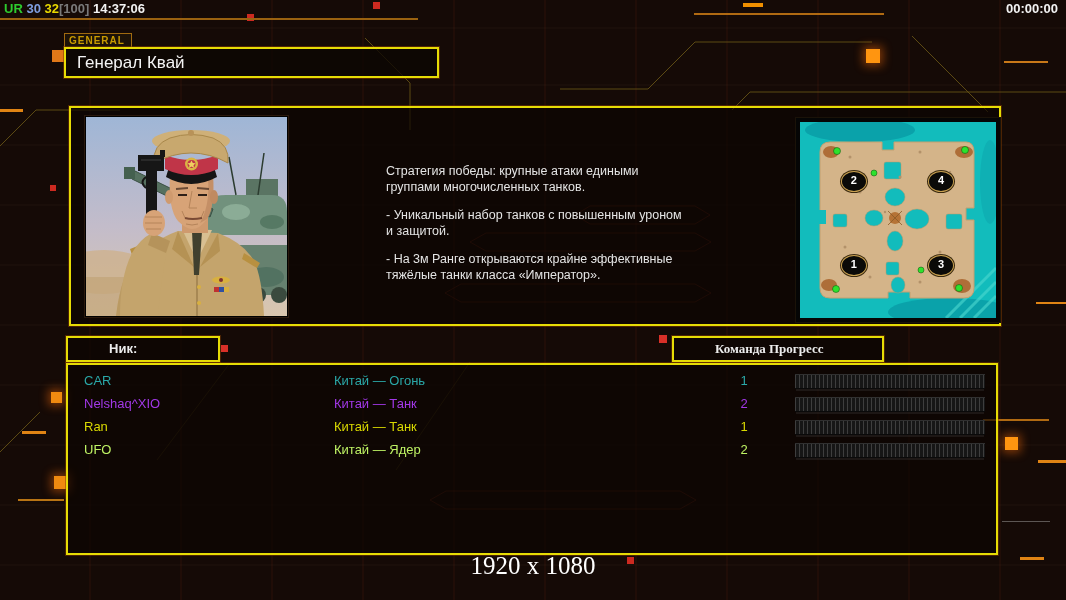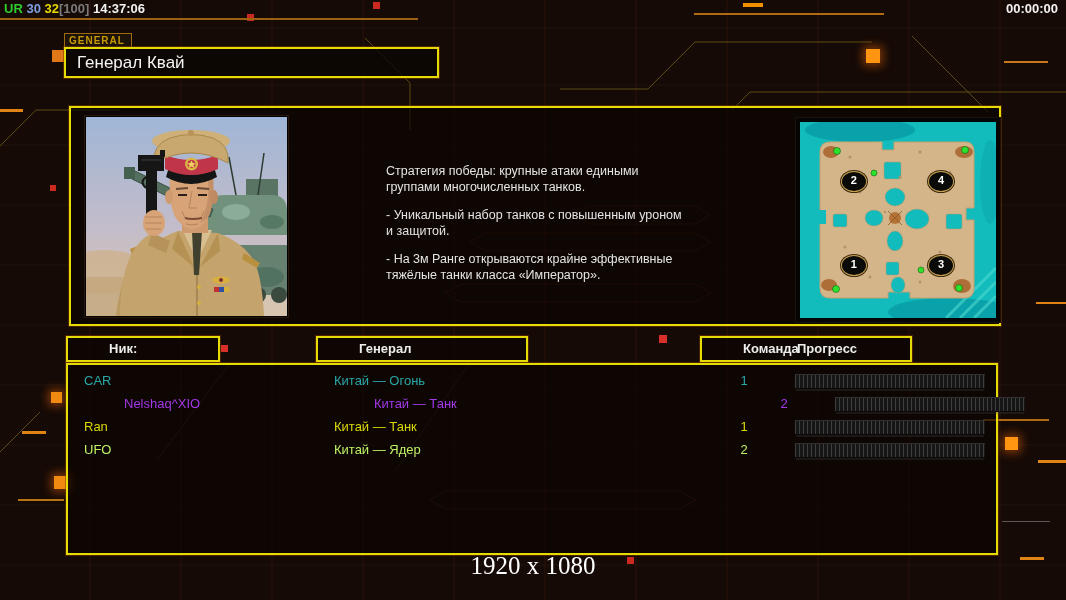--- a/index.html
+++ b/index.html
@@ -39,21 +39,21 @@
   .marker{position:absolute;width:24px;height:19px;margin-left:-12px;margin-top:-9px;
           background:#0a0a08;border:1.5px solid #c8a050;border-radius:50%;
           color:#fff;font-size:11px;font-weight:bold;text-align:center;line-height:16px;
           box-shadow:0 0 0 1px #3a2a10;z-index:2;}
 
   
   .hdr{z-index:3;height:22px;border:2px solid var(--y);background:rgba(12,6,3,.75);
        box-shadow:0 0 0 1px rgba(130,60,0,.5);color:#ececec;font-size:13px;font-weight:bold;line-height:21px;}
   #hdr-nick{left:66px;top:336px;width:150px;}
   #hdr-general{left:316px;top:336px;width:208px;}
-  #hdr-team{left:700px;top:336px;width:208px;}
+  #hdr-team{left:672px;top:336px;width:208px;font-family:Liberation Serif, serif;}
   .hdr .lbl{position:absolute;left:16px;top:0;padding-left:25px;}
   #hdr-team .lbl2{position:absolute;left:95px;top:0;}
 
   
   #box2{left:66px;top:363px;width:928px;height:188px;z-index:3;border:2px solid var(--y);
         background:rgba(10,5,2,.66);box-shadow:0 0 0 1px rgba(130,60,0,.5);}
   #rows{position:absolute;left:0;top:5px;right:0;}
   .prow{position:relative;height:23px;font-size:13px;font-weight:400;}
   .c-nick{position:absolute;left:16px;top:3px;}
   .c-gen{position:absolute;left:266px;top:3px;}
@@ -259,37 +259,34 @@
             <div class="marker" style="left: 27%; top: 72.4%;">1</div>
             <div class="marker" style="left: 71.4%; top: 72.4%;">3</div>
           </div>
       </div>
     </div>
   </div>
 
   <div id="hdr-nick" class="abs hdr">
     <span class="lbl">Ник:</span>
   </div>
-  <div id="hdr-general" class="abs hdr">
-    <span class="lbl">Генерал</span>
-  </div>
   <div id="hdr-team" class="abs hdr">
     <span class="lbl">Команда</span>
     <span class="lbl2">Прогресс</span>
   </div>
 
   <div id="box2" class="abs">
     <div id="rows">
         <div class="prow" style="color: rgb(42, 168, 168);">
           <span class="c-nick">CAR</span>
           <span class="c-gen">Китай — Огонь</span>
           <span class="c-team">1</span>
           <span class="pbar"></span>
         </div>
-        <div class="prow" style="color: rgb(162, 56, 232); margin-left: 40px;">
+        <div class="prow" style="color: rgb(162, 56, 232);">
           <span class="c-nick">Nelshaq^XIO</span>
           <span class="c-gen">Китай — Танк</span>
           <span class="c-team">2</span>
           <span class="pbar"></span>
         </div>
         <div class="prow" style="color: rgb(216, 216, 0);">
           <span class="c-nick">Ran</span>
           <span class="c-gen">Китай — Танк</span>
           <span class="c-team">1</span>
           <span class="pbar"></span>

